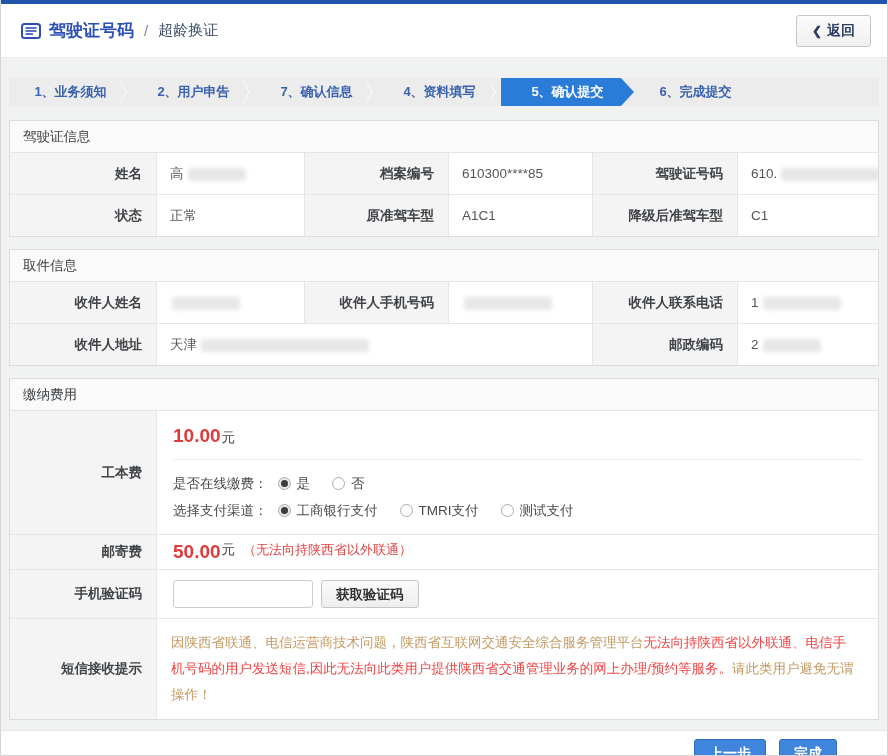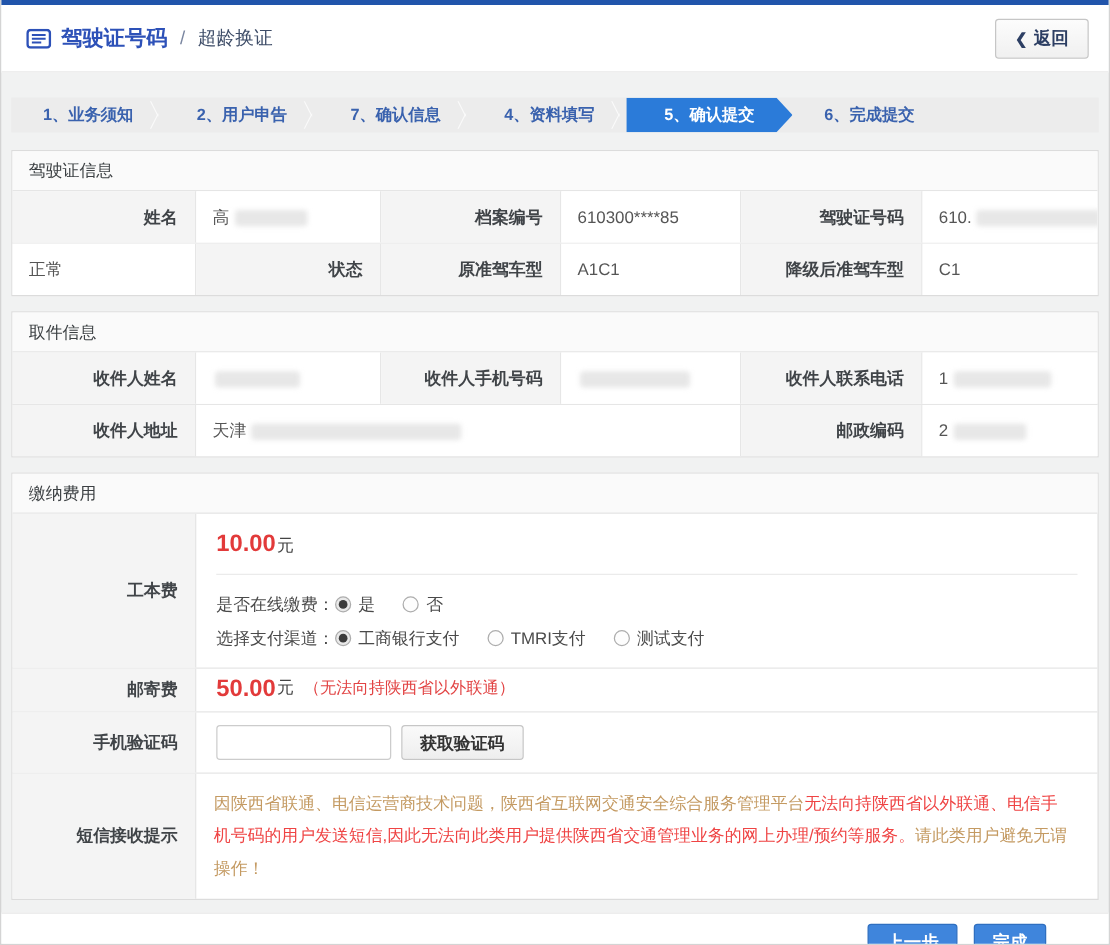--- a/index.html
+++ b/index.html
@@ -91,21 +91,21 @@
     display:flex; align-items:center; justify-content:flex-end;
     padding-right:14px; color:#404448; font-weight:bold;
   }
   .fee-val { padding:10px 16px; }
   .fee-amount-line { padding:4px 0 10px 0; }
   .fee-amount { color:#e23a3a; font-size:19px; font-weight:bold; }
   .fee-unit { color:#444; font-size:13.5px; margin-left:1px; }
   .fee-note { color:#e24444; font-size:13px; margin-left:8px; }
   .fee-divider { border-top:1px solid #ebebeb; margin:2px 0 10px 0; }
   .radio-line { display:flex; align-items:center; height:27px; color:#4a4a4a; }
-  .radio-q { margin-right:0;font-family:Liberation Serif, serif; }
+  .radio-q { margin-right:10px;font-family:Liberation Serif, serif; }
   .radio-opt { display:inline-flex; align-items:center; margin-right:22px; cursor:pointer; }
   .radio-circle {
     width:13px; height:13px; border-radius:50%;
     border:1px solid #adadad; background:#fdfdfd;
     display:inline-flex; align-items:center; justify-content:center;
     margin-right:6px;
   }
   .radio-circle.checked { background:#e9e9e9; }
   .radio-circle.checked::after {
     content:''; width:7px; height:7px; border-radius:50%; background:#3c3c3c;
@@ -190,22 +190,22 @@
   <div class="panel-title">驾驶证信息</div>
   <div class="trow">
     <div class="cell lbl">姓名</div>
     <div class="cell val"><span>高</span><span class="blob" style="width:58px;"></span></div>
     <div class="cell lbl">档案编号</div>
     <div class="cell val"><span>610300****85</span></div>
     <div class="cell lbl">驾驶证号码</div>
     <div class="cell val endcol"><span>610.</span><span class="blob" style="width:100px;"></span></div>
   </div>
   <div class="trow">
+    <div class="cell lbl">状态</div>
     <div class="cell val">正常</div>
-    <div class="cell lbl">状态</div>
     <div class="cell lbl">原准驾车型</div>
     <div class="cell val">A1C1</div>
     <div class="cell lbl">降级后准驾车型</div>
     <div class="cell val endcol">C1</div>
   </div>
 </div>
 
 <div class="panel tight">
   <div class="panel-title">取件信息</div>
   <div class="trow">

